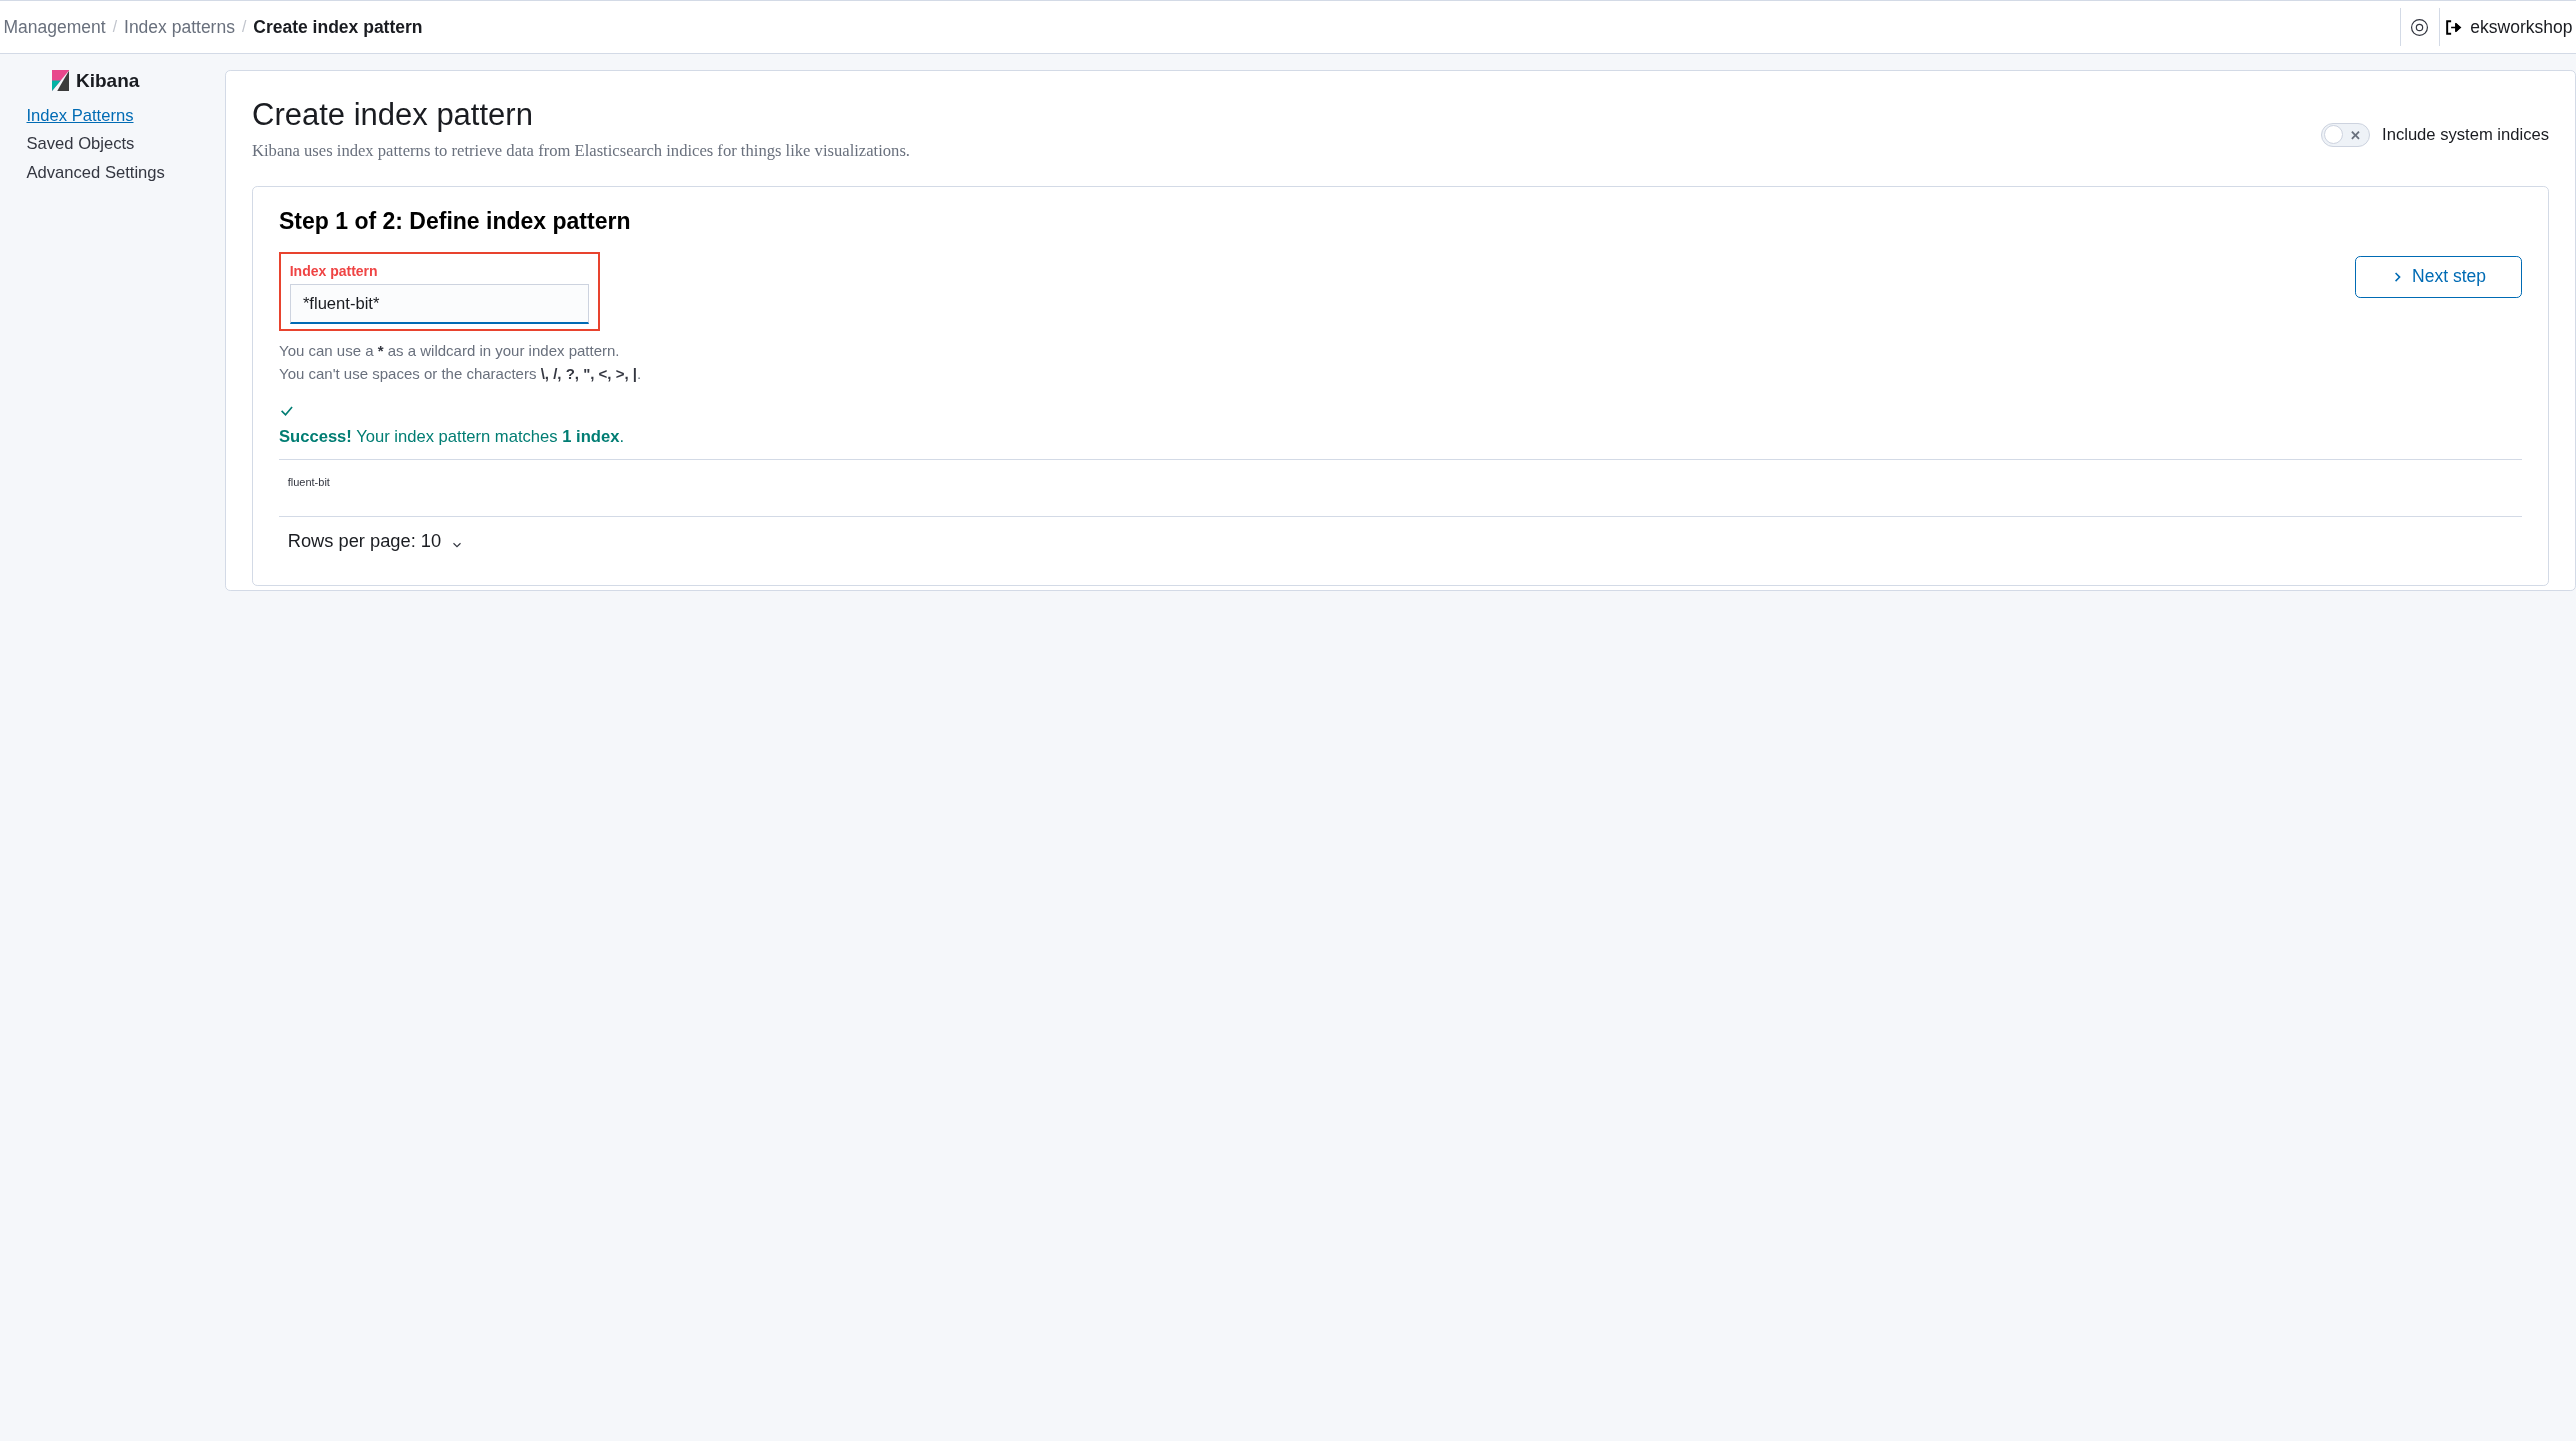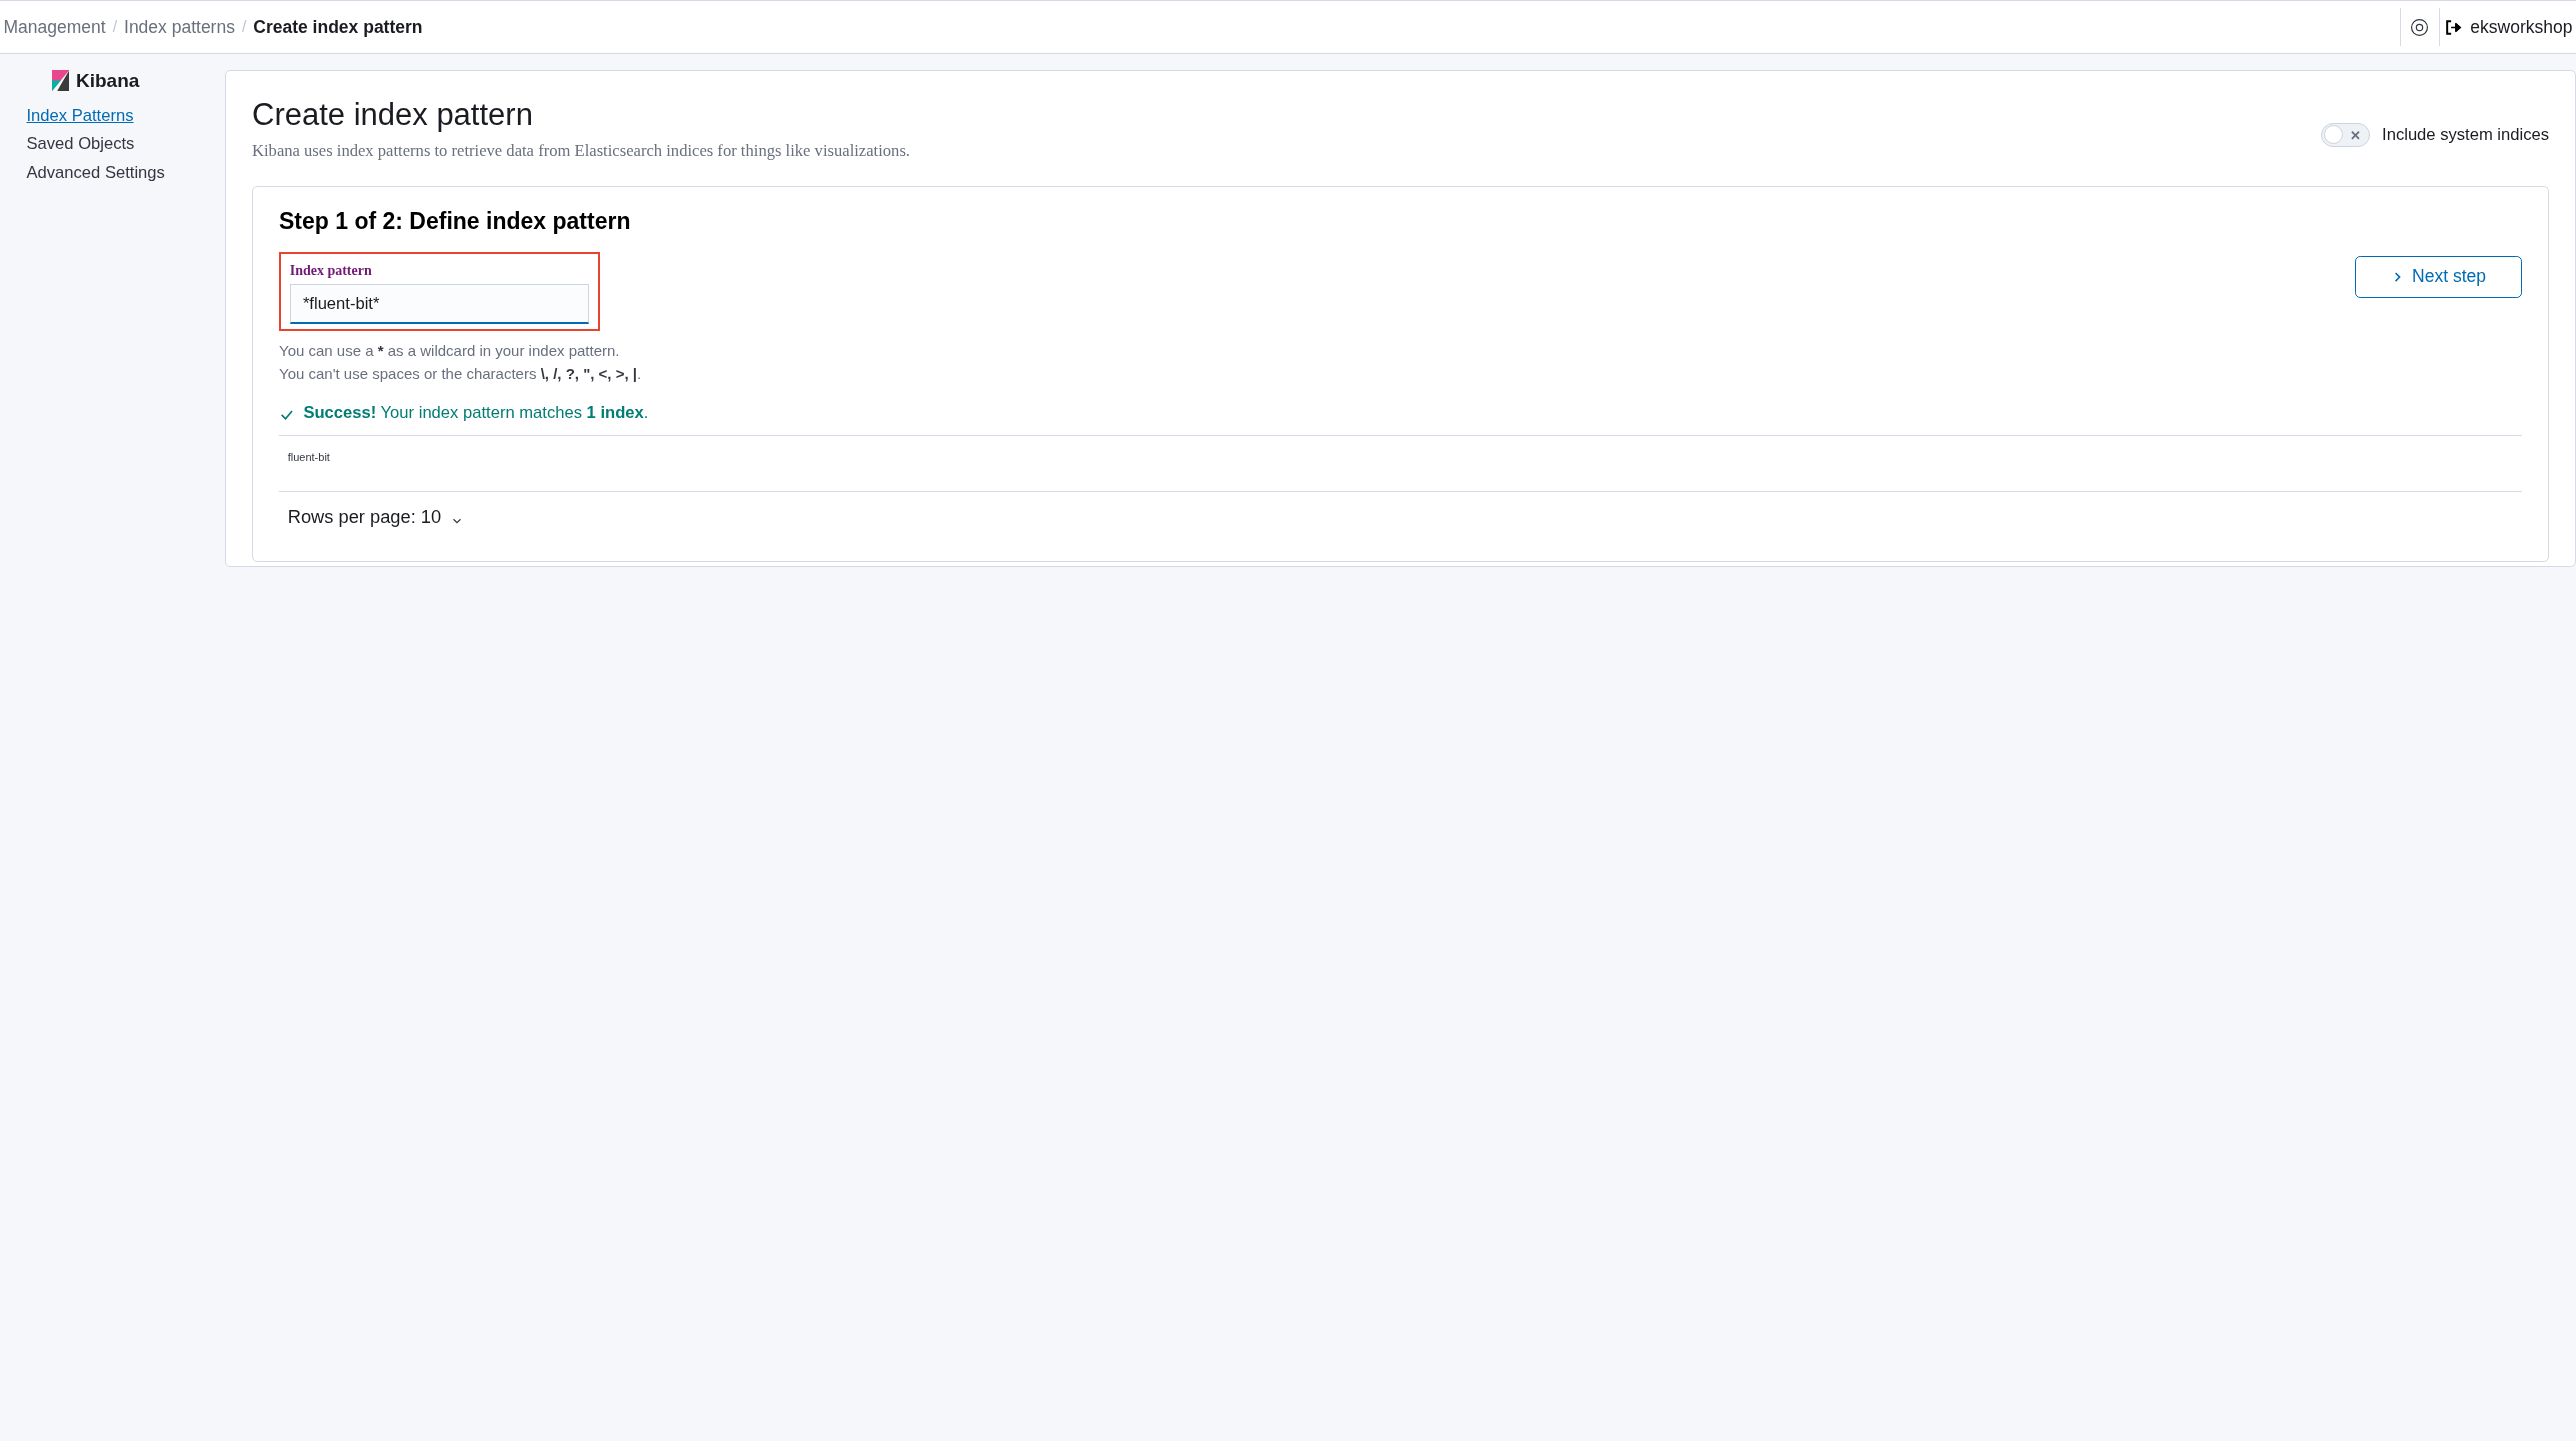--- a/index.html
+++ b/index.html
@@ -183,24 +183,23 @@
       flex-shrink: 0;
     }
     .highlight-box {
       border: 2.6px solid #e8432e;
       padding: 8.7px 8.7px 5.2px 8.7px;
       width: 321px;
     }
     .form-label {
       font-size: 14px;
       font-weight: 600;
-      color: #701a75;
+      color: #ef4444;
       margin-bottom: 5.2px;
       display: block;
-      font-family: Liberation Serif, serif;
     }
     .form-input {
       width: 100%;
       height: 40px;
       border: 0.9px solid #cdd3df;
       border-bottom: 2.6px solid #006bb4;
       background: #fbfcfd;
       padding: 0 12.2px;
       font-size: 16.6px;
       color: #1a1c21;
@@ -226,25 +225,26 @@
       height: 42px;
       padding: 0 35px;
       font-size: 17.5px;
       border-radius: 5.2px;
       cursor: pointer;
       margin-top: 3.5px;
       flex-shrink: 0;
     }
     .success-row {
       display: flex;
-      align-items: flex-end;
+      align-items: flex-start;
       gap: 8.7px;
       margin-top: 17.5px;
       font-size: 16.6px;
       color: #017d73;
+      flex-direction: column;
     }
     .success-strong {
       font-weight: 700;
     }
     .success-bold {
       font-weight: 700;
     }
     .results-divider {
       height: 0.9px;
       background: #d3dae6;

